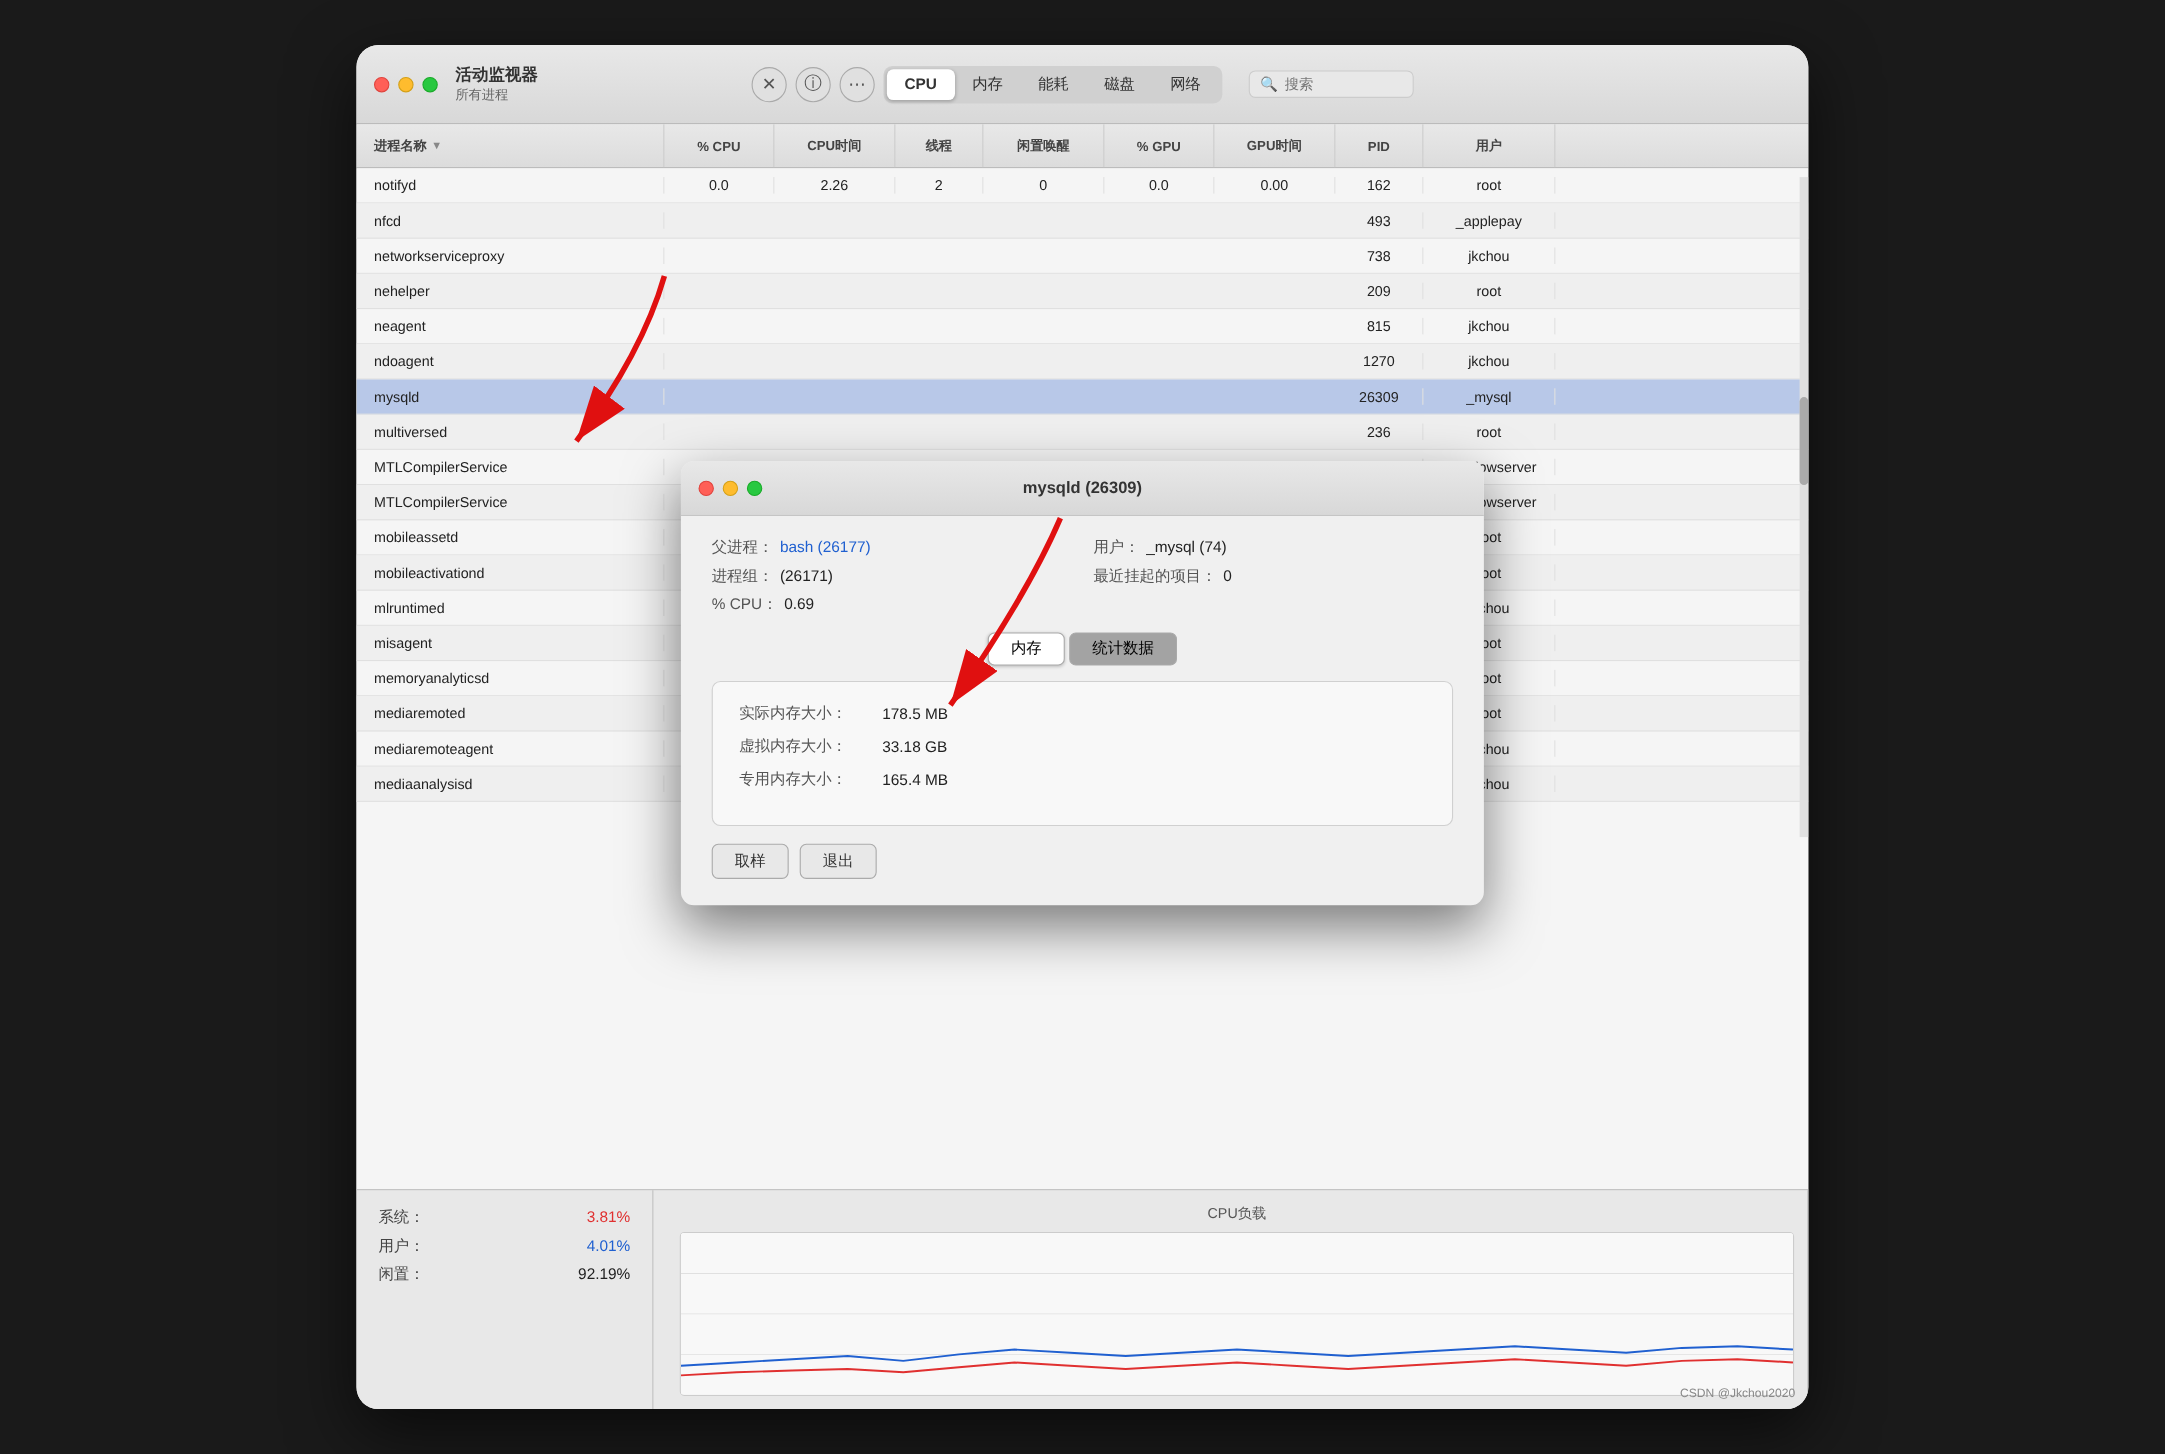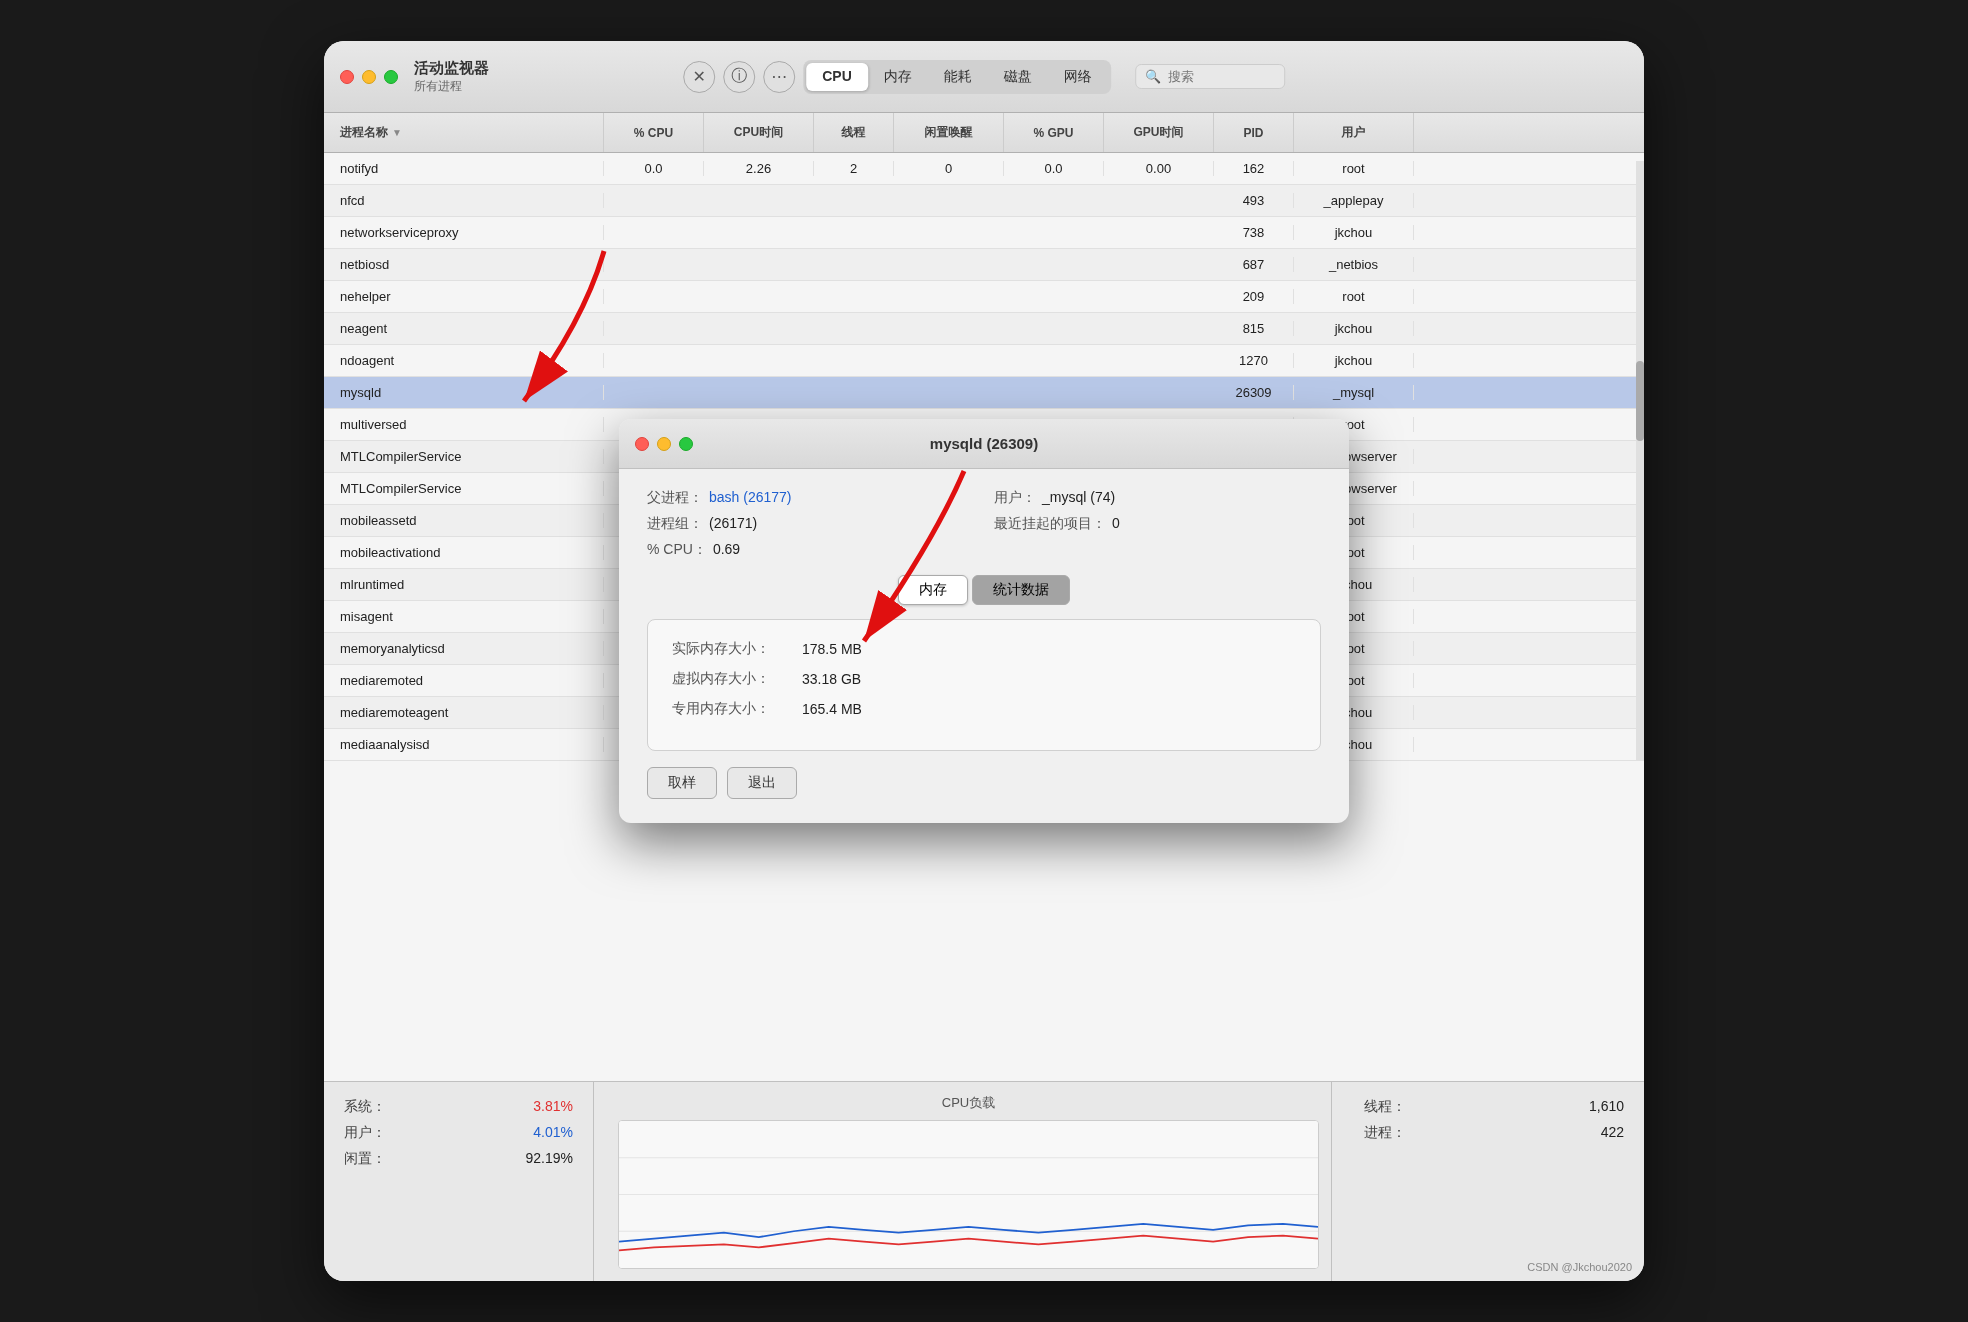--- a/index.html
+++ b/index.html
@@ -434,31 +434,20 @@
         <div class="td-cell"></div>
         <div class="td-cell"></div>
         <div class="td-cell"></div>
         <div class="td-cell"></div>
         <div class="td-cell"></div>
         <div class="td-cell"></div>
         <div class="td-cell">738</div>
         <div class="td-cell">jkchou</div>
       </div>
       <div class="table-row">
-        <div class="td-cell">netbiosd</div>
-        <div class="td-cell"></div>
-        <div class="td-cell"></div>
-        <div class="td-cell"></div>
-        <div class="td-cell"></div>
-        <div class="td-cell"></div>
-        <div class="td-cell"></div>
-        <div class="td-cell">687</div>
-        <div class="td-cell">_netbios</div>
-      </div>
-      <div class="table-row">
         <div class="td-cell">nehelper</div>
         <div class="td-cell"></div>
         <div class="td-cell"></div>
         <div class="td-cell"></div>
         <div class="td-cell"></div>
         <div class="td-cell"></div>
         <div class="td-cell"></div>
         <div class="td-cell">209</div>
         <div class="td-cell">root</div>
       </div>
@@ -641,30 +630,20 @@
           <rect width="400" height="100" fill="#f8f8f8"></rect>
 
           <line x1="0" y1="25" x2="400" y2="25" stroke="#e0e0e0" stroke-width="0.5"></line>
           <line x1="0" y1="50" x2="400" y2="50" stroke="#e0e0e0" stroke-width="0.5"></line>
           <line x1="0" y1="75" x2="400" y2="75" stroke="#e0e0e0" stroke-width="0.5"></line>
 
           <polyline fill="none" stroke="#e03030" stroke-width="1.2" points="0,88 20,86 40,85 60,84 80,86 100,83 120,80 140,82 160,84 180,82 200,80 220,82 240,84 260,82 280,80 300,78 320,80 340,82 360,79 380,78 400,80"></polyline>
 
           <polyline fill="none" stroke="#2060d0" stroke-width="1.2" points="0,82 20,80 40,78 60,76 80,79 100,75 120,72 140,74 160,76 180,74 200,72 220,74 240,76 260,74 280,72 300,70 320,72 340,74 360,71 380,70 400,72"></polyline>
         </svg>
-      </div>
-    </div>
-    <div class="stats-right">
-      <div class="stats-row">
-        <span class="stats-label">线程：</span>
-        <span class="stats-value">1,610</span>
-      </div>
-      <div class="stats-row">
-        <span class="stats-label">进程：</span>
-        <span class="stats-value">422</span>
       </div>
     </div>
   </div>
 
   <div class="scrollbar-track">
     <div class="scrollbar-thumb"></div>
   </div>
 
   <div class="modal-overlay">
     <div class="modal">

